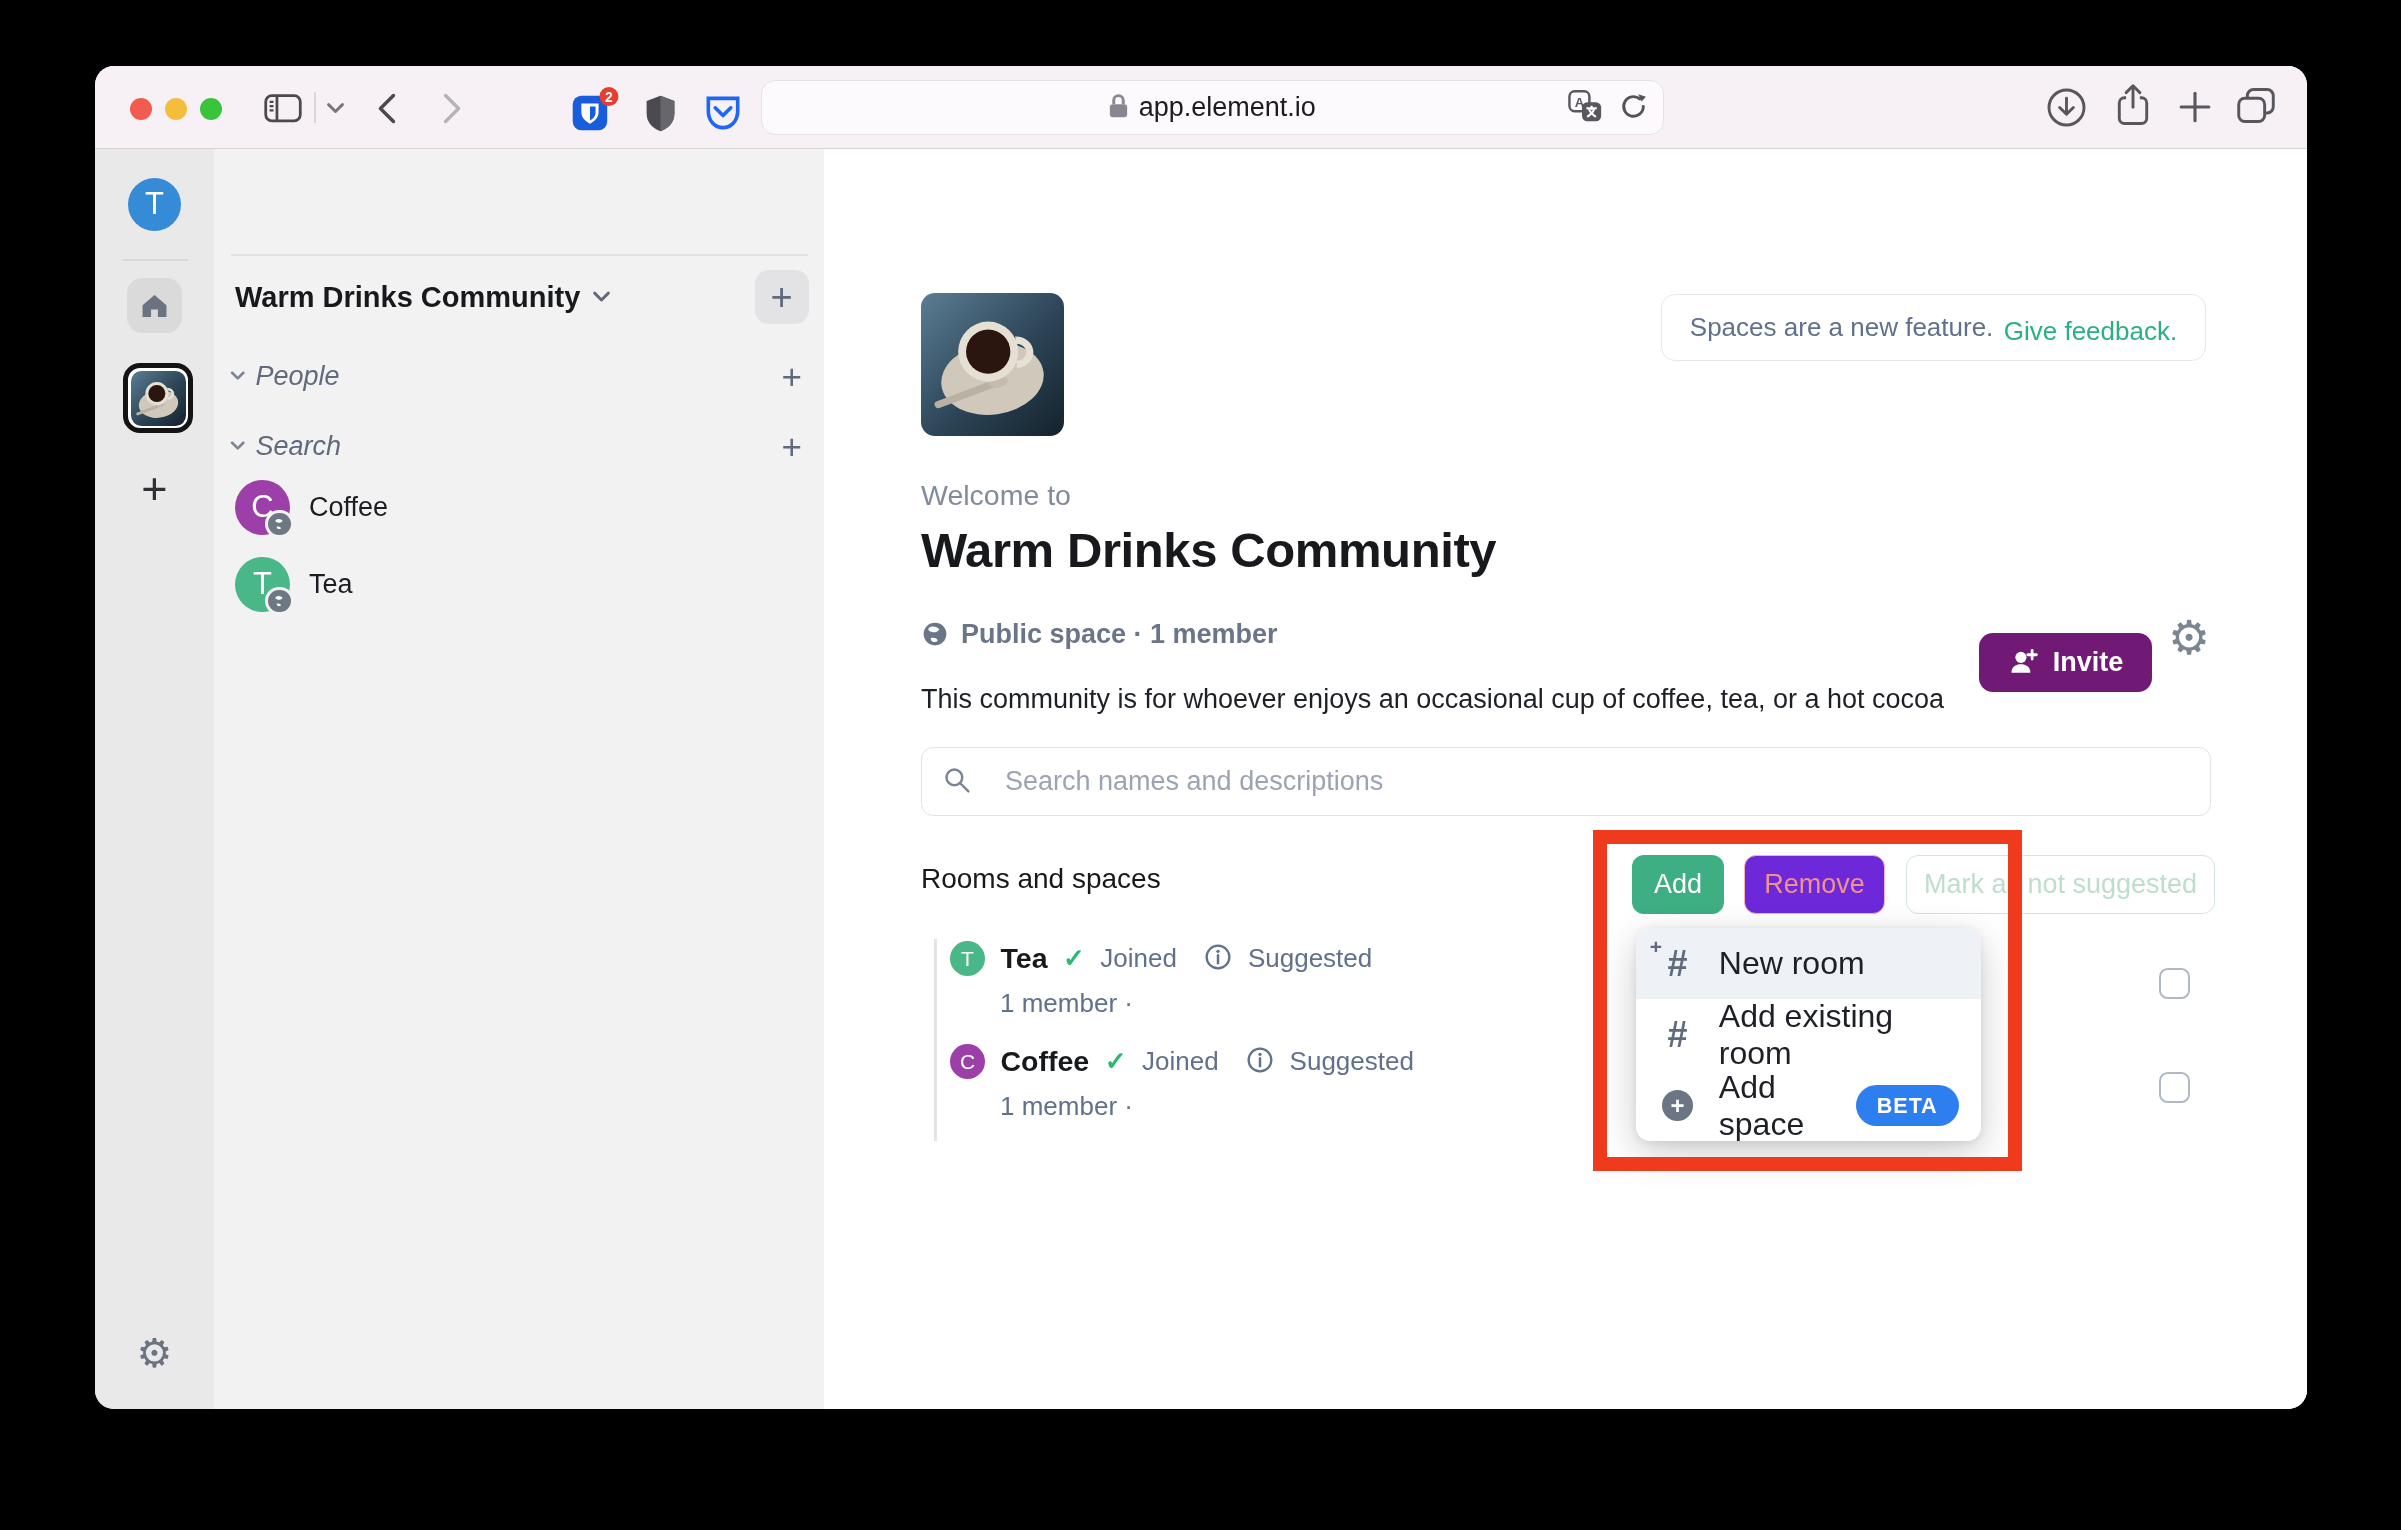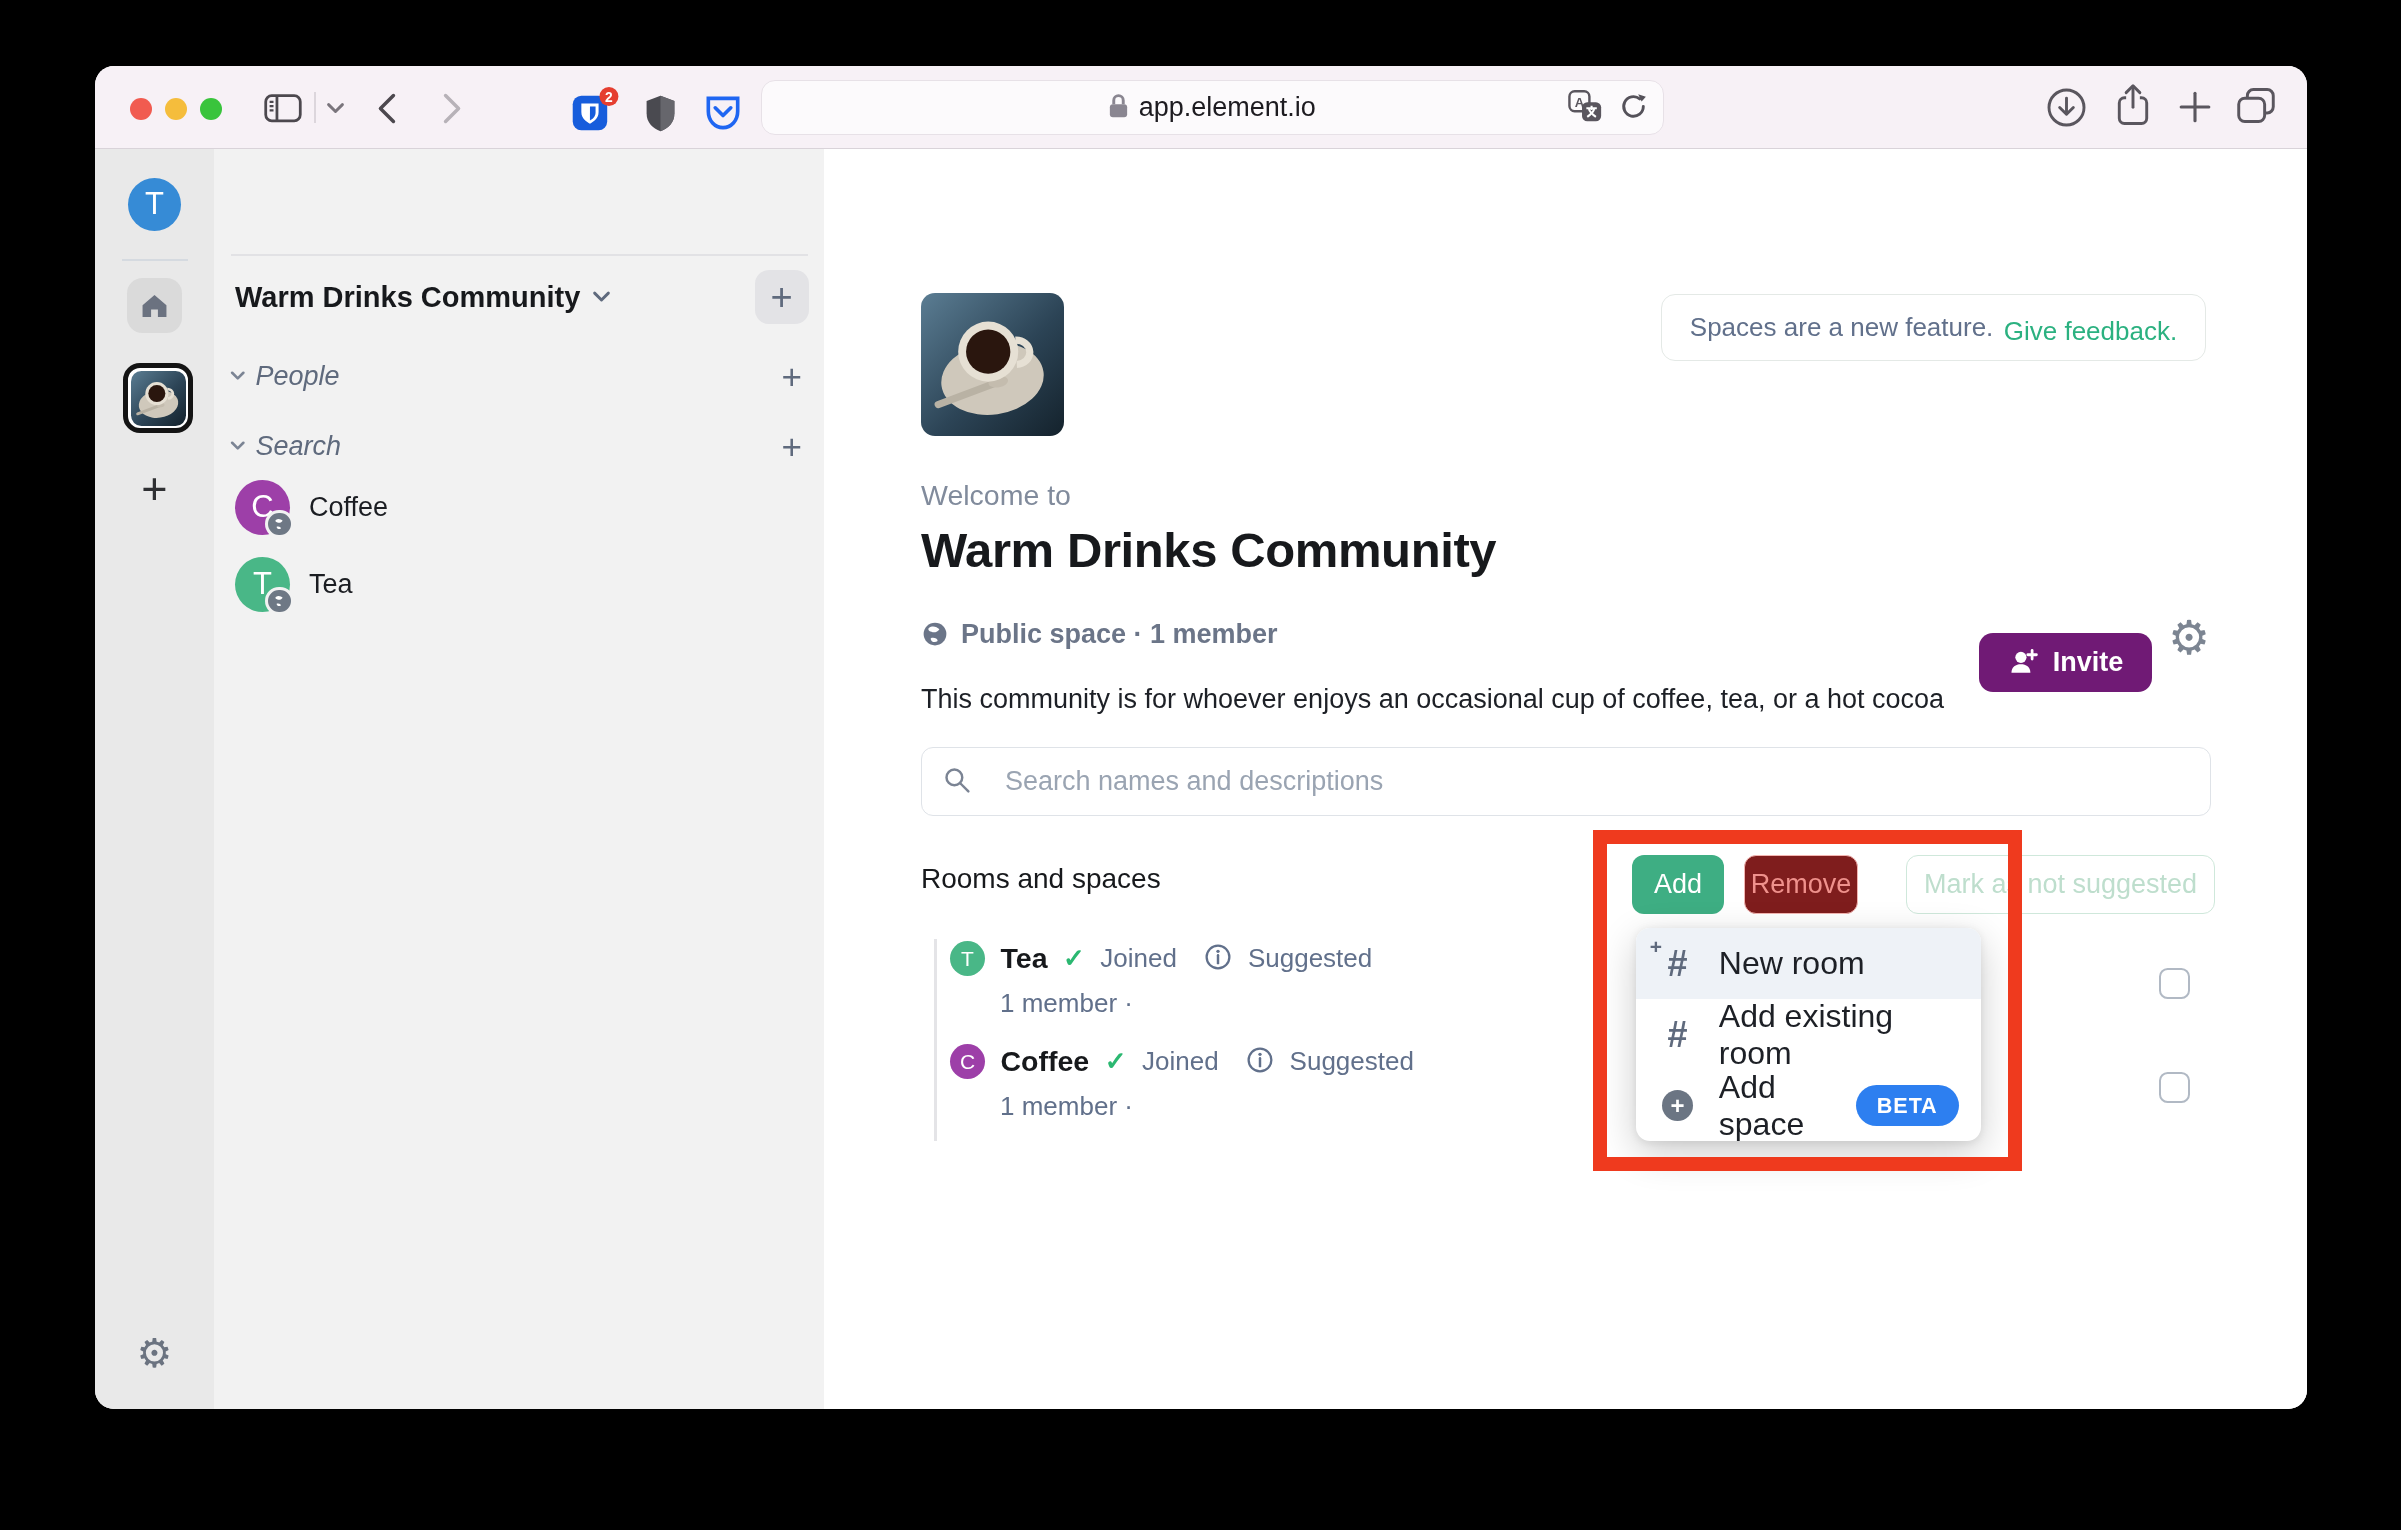--- a/index.html
+++ b/index.html
@@ -75,21 +75,21 @@
   .desc{left:97px;top:535px;font-size:27px;color:#1d2026;}
   .mainsearch{left:97px;top:598px;width:1290px;height:69px;border:1.7px solid #dfe3e8;border-radius:12px;
               display:flex;align-items:center;gap:32px;padding:0 21px;box-sizing:border-box;}
   .mainsearch input{flex:1;border:none;outline:none;background:transparent;font-size:27px;color:#30343b;
                     font-family:inherit;min-width:0;}
   .mainsearch input::placeholder{color:#9aa4b2;}
   .sectitle{left:97px;top:714px;font-size:28px;font-weight:normal;color:#17191c;}
   .btn{position:absolute;top:706px;height:59px;border-radius:12px;display:flex;align-items:center;
        justify-content:center;font-size:27px;box-sizing:border-box;}
   .btn.add{left:808px;width:92px;color:#fff;}
-  .btn.remove{left:920px;width:114px;border:1.7px solid #f3b5b1;color:#ef918c;background:#7f1d1d;}
+  .btn.remove{left:920px;width:141px;border:1.7px solid #f3b5b1;color:#ef918c;background:#6d28d9;}
   .btn.mark{left:1082px;width:309px;border:1.7px solid #cfe8db;color:#bedecd;background:#fff;}
   .vrule{left:110px;top:790px;width:2.6px;height:202px;background:#e4e4e7;}
   .mrow{left:126px;width:949px;}
   .mrow .line1{display:flex;align-items:center;gap:15.5px;}
   .mrow .mavatar{width:35px;height:35px;border-radius:50%;display:flex;align-items:center;
                  justify-content:center;color:#fff;font-size:21px;flex:0 0 auto;}
   .mrow .mname{font-size:28.5px;font-weight:bold;color:#17191c;}
   .mrow .jcheck{font-size:26px;font-weight:bold;}
   .mrow .jtext,.mrow .stext{font-size:26px;color:#61708b;}
   .mrow .icircle{margin-left:12px;}

